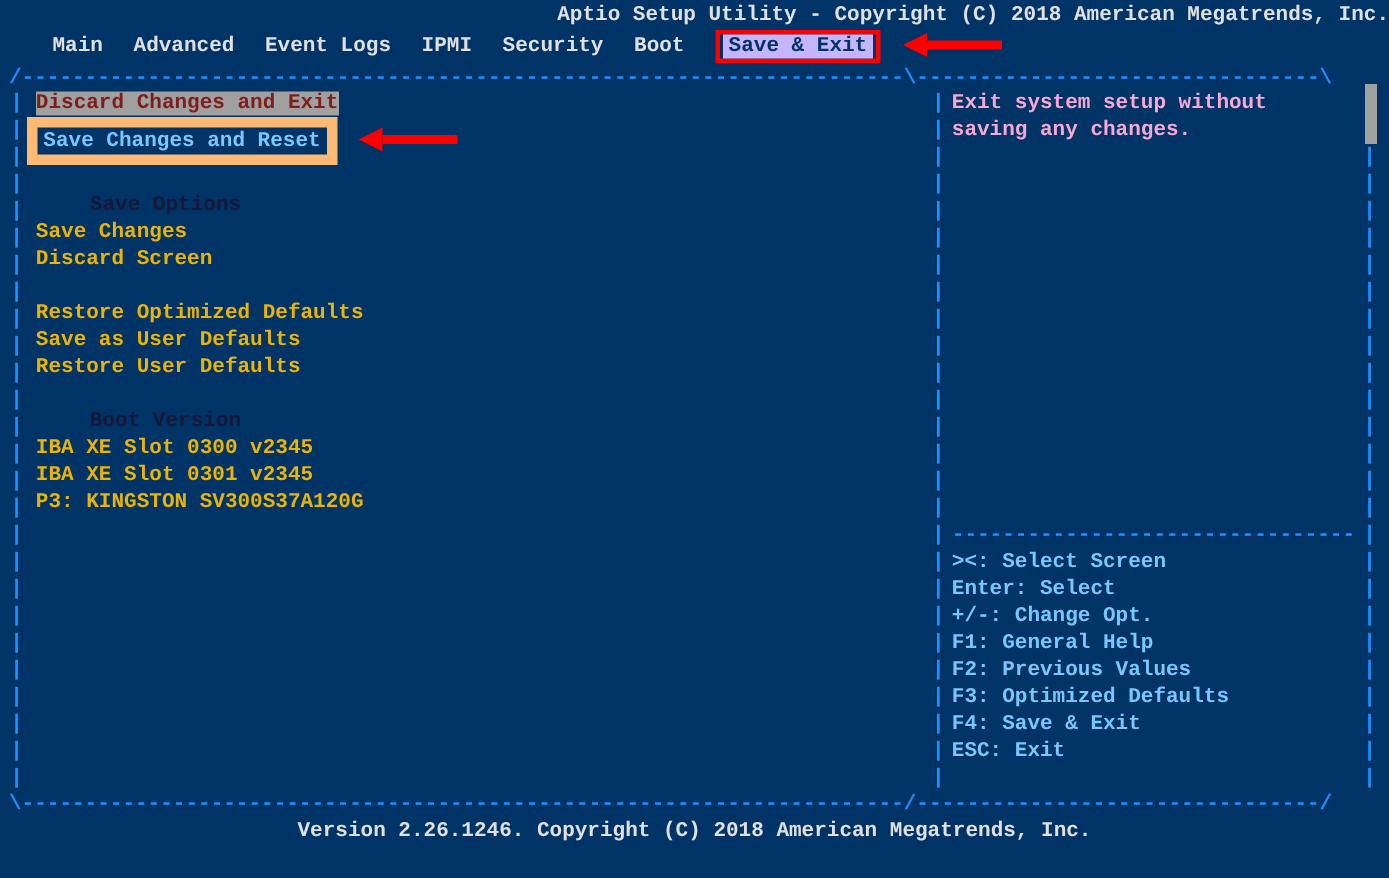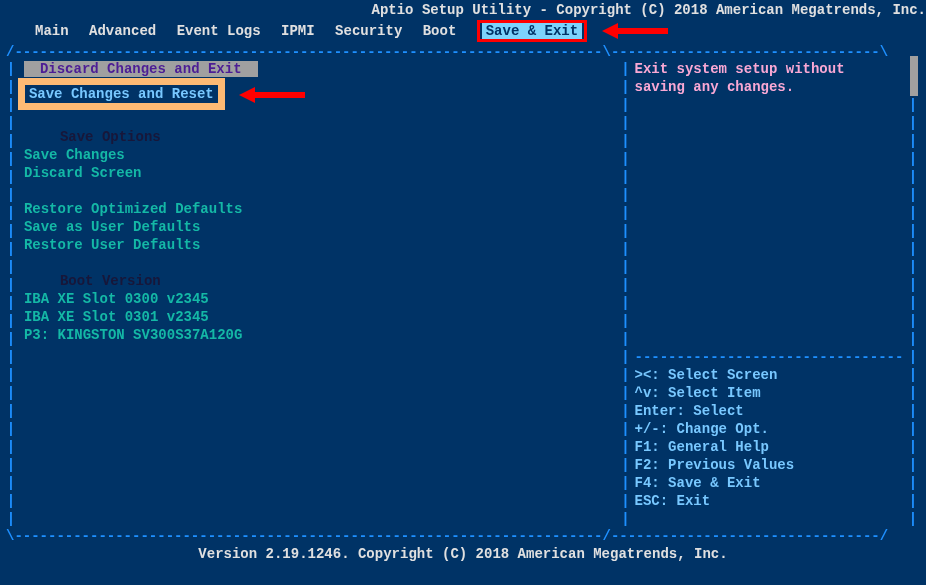--- a/index.html
+++ b/index.html
@@ -22,21 +22,21 @@
   .menu-bar {
     padding: 0 35px 2px 35px;
     color: #e0e0e0;
   }
   .menu-item {
     display: inline-block;
     margin-right: 12px;
     cursor: pointer;
   }
   .menu-item.active {
-    background: #7dd3fc;
+    background: #c4b5fd;
     color: #003366;
     padding: 0 4px;
   }
   .red-box {
     border: 3px solid #ff0000;
     display: inline-block;
     padding: 0 2px;
   }
   .red-arrow-h {
     display: inline-block;
@@ -84,26 +84,26 @@
   .left-pane {
     width: 610px;
     padding: 0 8px;
     line-height: 18px;
   }
   .right-pane {
     width: 280px;
     padding: 0 4px;
     line-height: 18px;
   }
-  .option-link { color: #14b8a6; cursor: pointer; }
+  .option-link { color: #eab308; cursor: pointer; }
   .option-header { color: #17173a; margin-left: 36px; }
   .selected-opt {
     background: #a0a0a0;
-    color: #4c1d95;
-    padding: 0 16px;
+    color: #7f1d1d;
+    padding: 0 0;
   }
   .red-box-row {
     border: 7px solid #fdba74;
     display: inline-block;
     padding: 0 4px;
     margin-left: -6px;
   }
   .red-box-row .option-link { color: #78c8ff; }
   .help-top { color: #f9a8d4; }
   .help-keys { color: #78c8ff; }
@@ -183,30 +183,30 @@
         <div>&nbsp;</div>
         <div>&nbsp;</div>
         <div>&nbsp;</div>
         <div>&nbsp;</div>
       <div>&nbsp;</div>
         <div>&nbsp;</div>
         <div>&nbsp;</div>
         <div>&nbsp;</div>
       <div class="right-dash">--------------------------------</div>
       <div class="help-keys">&gt;&lt;: Select Screen</div>
-      <div class="help-keys">^v: Select Item</div>
       <div class="help-keys">Enter: Select</div>
       <div class="help-keys">+/-: Change Opt.</div>
       <div class="help-keys">F1: General Help</div>
       <div class="help-keys">F2: Previous Values</div>
+      <div class="help-keys">F3: Optimized Defaults</div>
       <div class="help-keys">F4: Save &amp; Exit</div>
       <div class="help-keys">ESC: Exit</div>
     </div>
 
     <div class="pipe">|<br>|<br>|<br>|<br>|<br>|<br>|<br>|<br>|<br>|<br>|<br>|<br>|<br>|<br>|<br>|<br>|<br>|<br>|<br>|<br>|<br>|<br>|<br>|<br>|<br>|</div>
   </div>
 
   <div class="dashline">\----------------------------------------------------------------------/--------------------------------/</div>
 </div>
 
-<div class="footer">Version 2.19.1246. Copyright (C) 2018 American Megatrends, Inc.</div>
+<div class="footer">Version 2.26.1246. Copyright (C) 2018 American Megatrends, Inc.</div>
 
 <div class="scrollbar"></div>
 
 </body></html>

